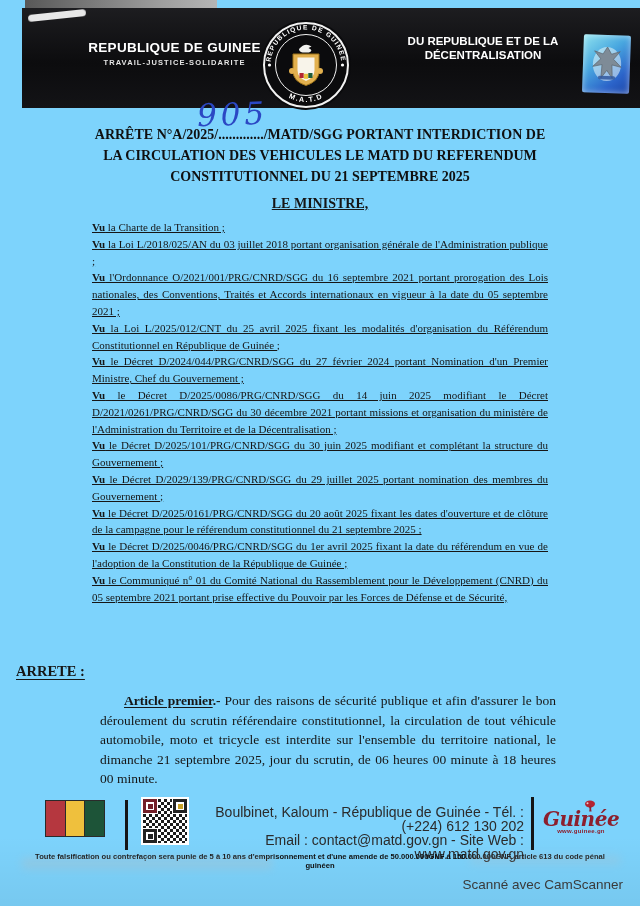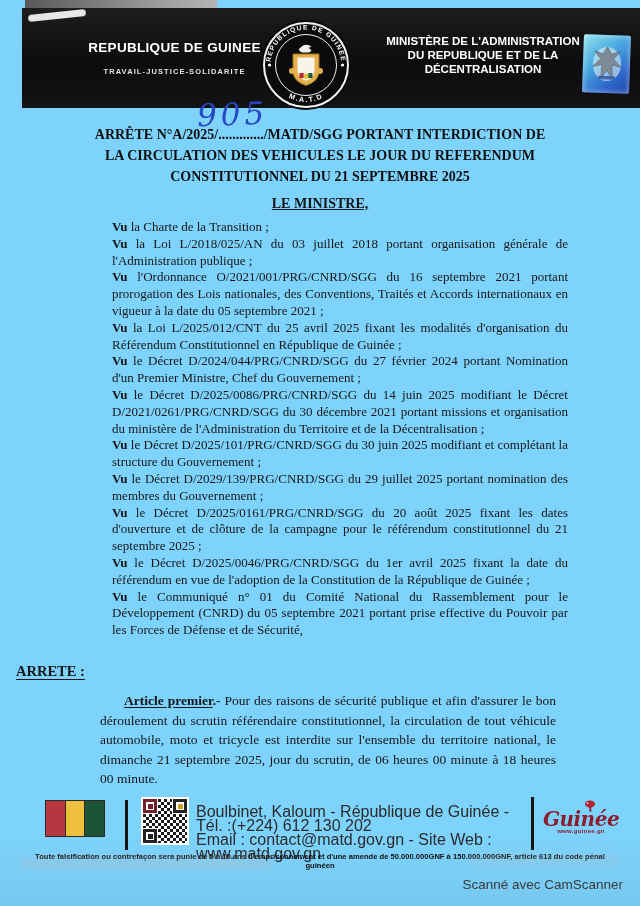--- a/index.html
+++ b/index.html
@@ -16,40 +16,40 @@
   .smudge{position:absolute;background:#bdbdbd;filter:blur(4px);}
   .smudge.s1{left:22px;top:858px;width:250px;height:11px;opacity:.30;}
   .smudge.s2{left:470px;top:855px;width:150px;height:10px;opacity:.22;}
 
   
   .banner{position:absolute;left:22px;top:8px;width:618px;height:100px;
         background:linear-gradient(180deg,#1d1d20,#0c0c0e 55%,#131316);}
   .rep-block{position:absolute;left:45px;top:32px;width:215px;text-align:center;color:#fff;
         font-family:"Liberation Sans",sans-serif;}
   .rep-title{font-weight:700;font-size:13.5px;letter-spacing:.3px;}
-  .rep-motto{font-weight:700;font-size:7.5px;letter-spacing:1.1px;color:#e4e4e4;margin-top:12px;}
+  .rep-motto{font-weight:700;font-size:7.5px;letter-spacing:1.1px;color:#e4e4e4;margin-top:3px;}
   .seal{position:absolute;left:238px;top:11px;width:92px;height:92px;}
   .min-block{position:absolute;left:352px;top:26px;width:218px;text-align:center;color:#fff;
         font-family:"Liberation Sans",sans-serif;font-weight:700;font-size:11.5px;line-height:14px;}
   .stamp{position:absolute;left:561px;top:27px;width:47px;height:58px;transform:rotate(2deg);
         border-radius:2px;background:linear-gradient(140deg,#8fe3ef 0%,#49a8e0 40%,#2b63c9 75%,#1c46a8 100%);
         box-shadow:inset 0 0 6px rgba(255,255,255,.55);display:flex;align-items:center;justify-content:center;}
 
   
   .title-block{position:absolute;left:80px;top:124px;width:480px;text-align:center;
         font-weight:700;font-size:14px;line-height:21px;color:#101010;}
   .handwritten{position:absolute;left:117px;top:-20px;font-family:"DejaVu Serif",serif;
         font-style:italic;font-weight:400;font-size:31px;letter-spacing:4px;
         color:var(--ink-blue,#2b48c4);transform:rotate(-2deg);}
   .minister-heading{position:absolute;left:0;top:196px;width:640px;text-align:center;
         font-weight:700;font-size:14px;text-decoration:underline;}
 
   
-  .considerations{position:absolute;left:112px;top:219px;width:456px;
-        font-size:13px;line-height:16.8px;text-align:justify;}
+  .considerations{position:absolute;left:92px;top:219px;width:456px;
+        font-size:11px;line-height:16.8px;text-align:justify;text-decoration:underline;}
   .considerations p{margin:0;}
   .lead{font-weight:700;}
   .arrete-heading{position:absolute;left:16px;top:663px;width:640px;text-align:left;
         font-weight:700;font-size:14.5px;}
   .arrete-heading span{text-decoration:underline;text-underline-offset:3px;}
   .article{position:absolute;left:100px;top:691px;width:456px;
         font-size:13.5px;line-height:19.6px;text-align:justify;}
   .article .lead-u{font-weight:700;text-decoration:underline;text-underline-offset:2px;margin-left:24px;}
 
   
@@ -64,22 +64,22 @@
   .vdiv.d2{left:531px;top:797px;height:53px;}
   .qr{position:absolute;left:143px;top:799px;width:44px;height:44px;background:
         repeating-conic-gradient(#1c1c1c 0% 25%,#ffffff 0% 50%) 0 0/6px 6px;outline:2px solid #fff;}
   .qr-f{position:absolute;width:8px;height:8px;border:3px solid #222;background:#fff;box-shadow:0 0 0 1px #fff;}
   .qr-f::after{content:"";position:absolute;inset:1.5px;background:#222;}
   .qr-f.tl{left:0;top:0;border-color:#73202a;}
   .qr-f.tl::after{background:#73202a;}
   .qr-f.tr{right:0;top:0;}
   .qr-f.tr::after{background:#c9a227;}
   .qr-f.bl{left:0;bottom:0;}
-  .contact{position:absolute;left:196px;top:805px;width:328px;text-align:left;
-        font-family:"Liberation Sans",sans-serif;font-size:16px;line-height:14px;color:#2b2b2b;}
+  .contact{position:absolute;left:196px;top:805px;width:328px;text-align:right;
+        font-family:"Liberation Sans",sans-serif;font-size:14px;line-height:14px;color:#2b2b2b;}
   .brand{position:absolute;left:539px;top:800px;width:84px;text-align:center;color:var(--brand-red,#8c1f2d);}
   .brand-icon{display:block;margin:0 auto -2px 44px;width:14px;height:12px;}
   .brand-name{font-family:"DejaVu Serif",serif;font-style:italic;font-weight:700;font-size:20px;
         letter-spacing:-.5px;line-height:18px;}
   .brand-url{font-family:"Liberation Sans",sans-serif;font-weight:700;font-size:6px;letter-spacing:.3px;}
   .legal{position:absolute;left:28px;top:852px;width:584px;text-align:center;
         font-family:"Liberation Sans",sans-serif;font-weight:700;font-size:7.6px;color:#101010;}
   .camscanner{position:absolute;right:17px;top:877px;font-family:"Liberation Sans",sans-serif;
         font-size:13.5px;color:#3c3c3c;}
 </style>
@@ -118,38 +118,37 @@
         <path d="M37.5 38.5 H54.5 V51 Q54.5 58.5 46 62 Q37.5 58.5 37.5 51 Z" fill="#f8f4ea"></path>
         <rect x="39.5" y="54" width="4.2" height="5" fill="#b42430"></rect>
         <rect x="43.9" y="54.8" width="4.2" height="5" fill="#e8c23a"></rect>
         <rect x="48.3" y="54" width="4.2" height="5" fill="#1d5b38"></rect>
         <circle cx="32" cy="52" r="3" fill="#e2b04e"></circle>
         <circle cx="60" cy="52" r="3" fill="#e2b04e"></circle>
       </g>
     </svg>
 
     <div class="min-block">
-      <div>MINISTÈRE DE L'ADMINISTRATION</div>
       <div>DU REPUBLIQUE ET DE LA</div>
       <div>DÉCENTRALISATION</div>
     </div>
 
     <div class="stamp">
       <svg width="34" height="40" viewBox="0 0 24 28">
         <ellipse cx="12" cy="14" rx="10" ry="12" fill="#eaf6fa" opacity=".55"></ellipse>
         <path d="M12 2 L15 7 L21 5 L16.5 10.5 L22 16 L15.5 14.5 L16 24 L12 18.5 L8 24 L8.5 14.5 L2 16 L7.5 10.5 L3 5 L9 7 Z" fill="#7e8b97" stroke="#5c6670" stroke-width=".5"></path>
         <rect x="6" y="22.5" width="12" height="2.4" rx="1" fill="#31589e" opacity=".85"></rect>
       </svg>
     </div>
   </div>
 
   <div class="title-block">
     <div class="handwritten">905</div>
     <div>ARRÊTE N°A/2025/............./MATD/SGG PORTANT INTERDICTION DE</div>
-    <div>LA CIRCULATION DES VEHICULES LE JOUR DU REFERENDUM</div>
+    <div>LA CIRCULATION DES VEHICULES LE MATD DU REFERENDUM</div>
     <div>CONSTITUTIONNEL DU 21 SEPTEMBRE 2025</div>
   </div>
 
   <div class="minister-heading">LE MINISTRE,</div>
 
   <div class="considerations">
       <p><span class="lead">Vu</span><span> la Charte de la Transition ;</span></p>
       <p><span class="lead">Vu</span><span> la Loi L/2018/025/AN du 03 juillet 2018 portant organisation générale de l'Administration publique ;</span></p>
       <p><span class="lead">Vu</span><span> l'Ordonnance O/2021/001/PRG/CNRD/SGG du 16 septembre 2021 portant prorogation des Lois nationales, des Conventions, Traités et Accords internationaux en vigueur à la date du 05 septembre 2021 ;</span></p>
       <p><span class="lead">Vu</span><span> la Loi L/2025/012/CNT du 25 avril 2025 fixant les modalités d'organisation du Référendum Constitutionnel en République de Guinée ;</span></p>

